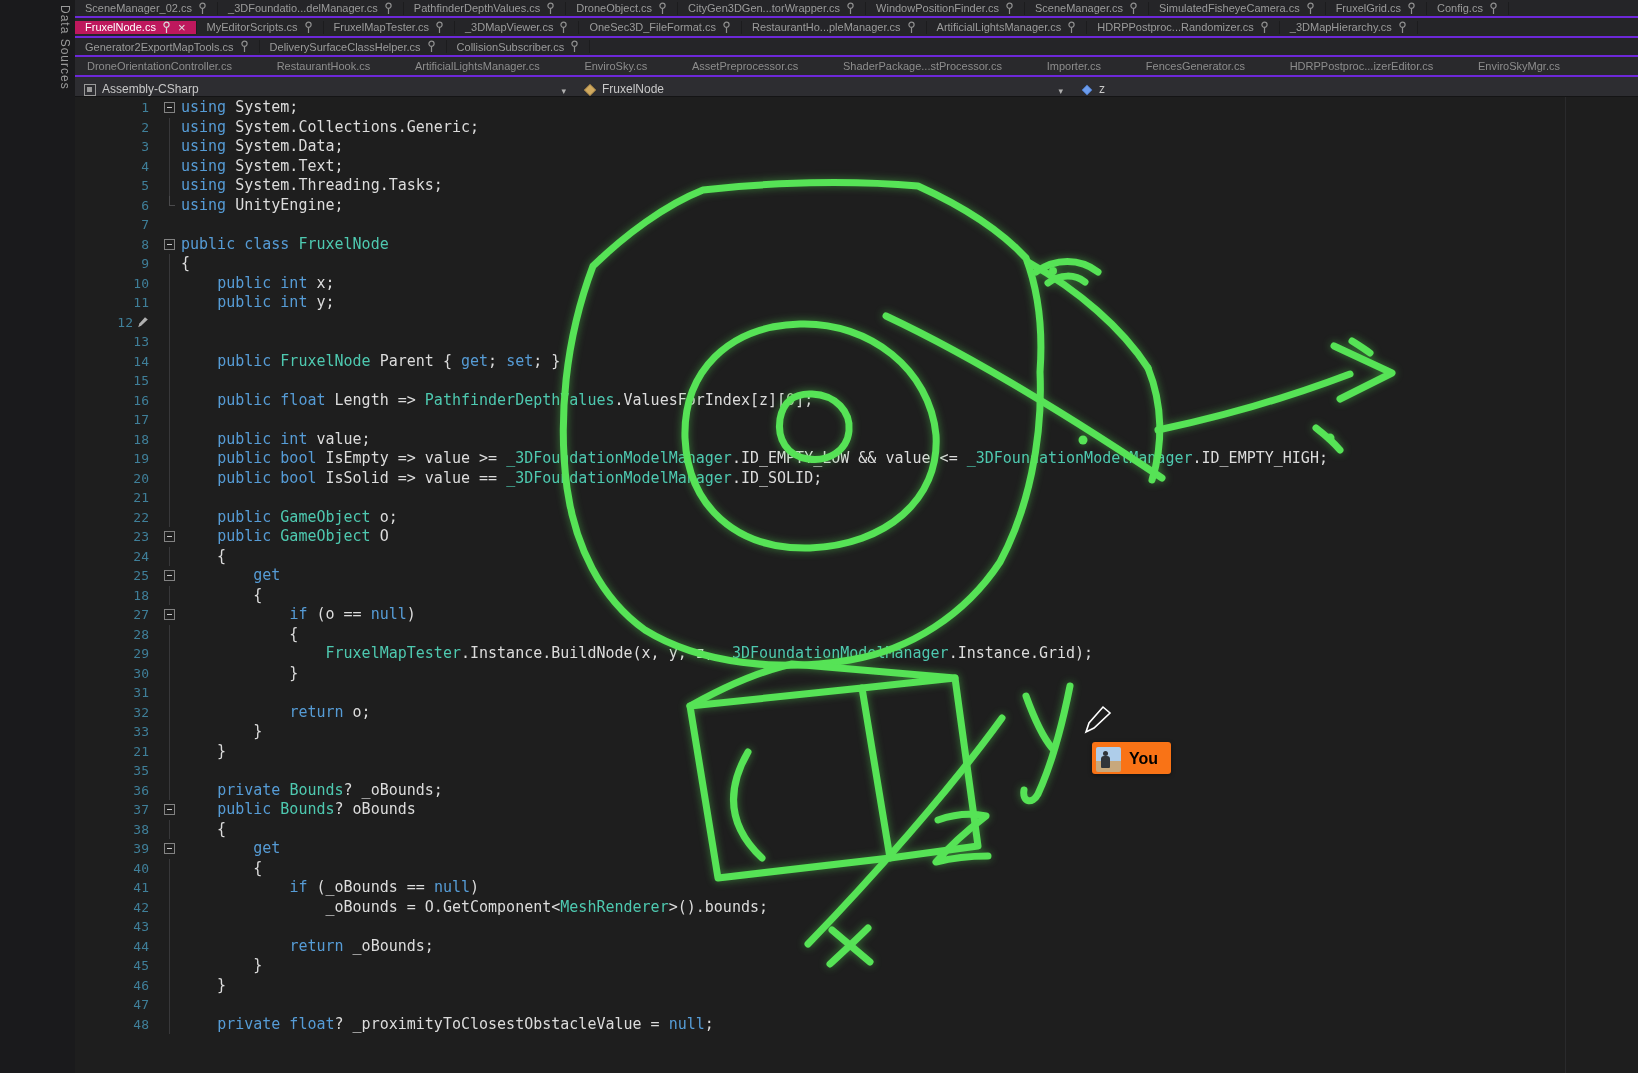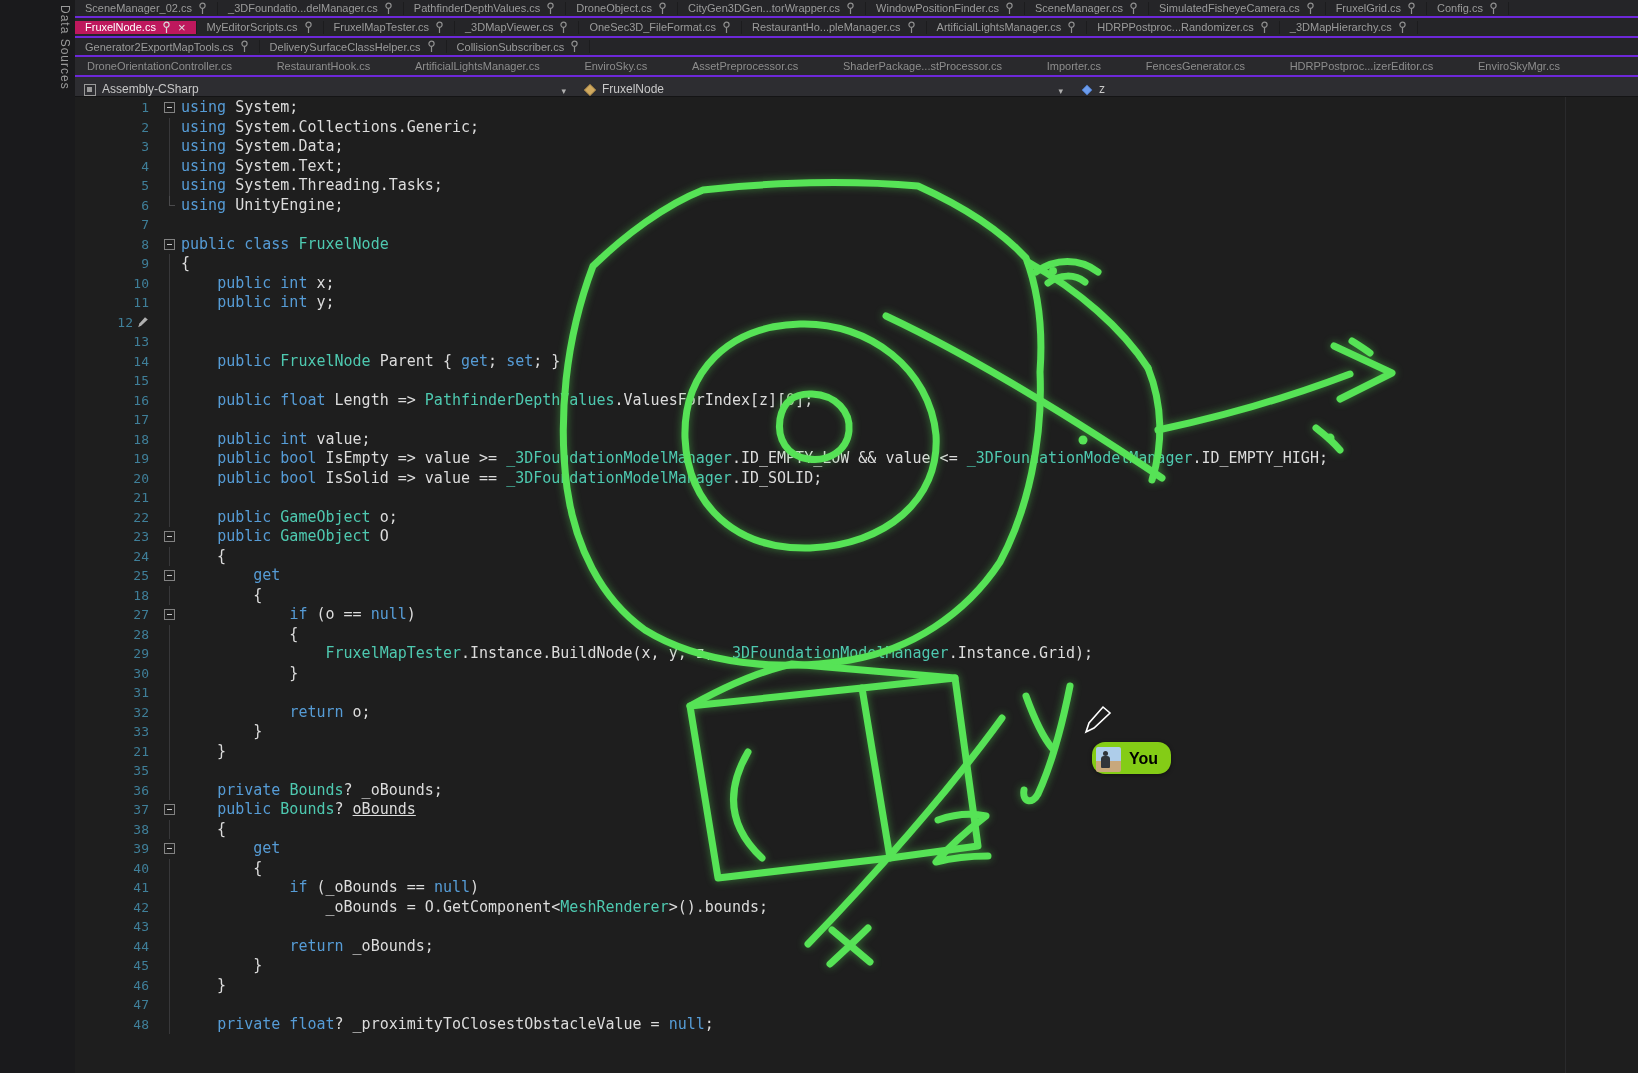--- a/index.html
+++ b/index.html
@@ -48,32 +48,32 @@
   .fold-bar{position:absolute;left:50%;top:0;bottom:0;width:1px;background:#38383a}
   .fold-endmark{position:absolute;left:50%;top:0;height:55%;width:6px;border-left:1px solid #4a4a4c;border-bottom:1px solid #4a4a4c}
   .fold-box{width:11px;height:11px;border:1px solid #828282;background:#1e1e1e;position:relative;z-index:1}
   .fold-box::after{content:"";position:absolute;left:2px;right:2px;top:4px;height:1px;background:#c8c8c8}
   .code-text{flex:1;white-space:pre;color:var(--text,#dcdcdc);padding-left:2px;margin-right:73px}
   .code-line.current .code-text{background:#232329;box-shadow:inset 0 0 0 1px #51515b}
   .seg.kw{color:var(--keyword,#569cd6)}
   .seg.ty{color:var(--type,#4ec9b0)}
   .seg.pl{color:var(--text,#dcdcdc)}
   .seg.num{color:var(--number-literal,#b5cea8)}
-  .seg.u{text-decoration:underline}
+  .seg.u{}
   .caret{display:inline-block;width:2px;height:16px;background:#e8e8e8;vertical-align:-3px;margin-left:1px}
   .editor-edge{position:absolute;left:1565px;top:97px;bottom:0;width:1px;background:#2a2a2c;z-index:2}
 
   
   .annot{position:absolute;left:0;top:0;width:1638px;height:1073px;z-index:5;pointer-events:none;filter:drop-shadow(0 0 4px rgba(86,232,86,.45))}
   .annot path{stroke:var(--annotation-green,#56e356);fill:none;stroke-width:7;stroke-linecap:round;stroke-linejoin:round}
   .annot .dot{fill:var(--annotation-green,#56e356);stroke:none}
 
   
   .pencil-cursor{position:absolute;left:1084px;top:704px;z-index:7}
-  .you-badge{position:absolute;left:1092px;top:742px;height:32px;background:#84cc16;border-radius:13px;display:flex;align-items:center;gap:8px;padding:3px 13px 1px 4px;box-shadow:0 1px 4px rgba(0,0,0,.45);z-index:6}
+  .you-badge{position:absolute;left:1092px;top:742px;height:32px;background:#f97316;border-radius:3px;display:flex;align-items:center;gap:8px;padding:3px 13px 1px 4px;box-shadow:0 1px 4px rgba(0,0,0,.45);z-index:6}
   .you-avatar{width:25px;height:25px;border-radius:2px;position:relative;background:linear-gradient(#aecdea 0 55%,#c8a87c 55% 100%);overflow:hidden}
   .you-avatar::before{content:"";position:absolute;left:7px;top:4px;width:5px;height:5px;border-radius:50%;background:#30343a}
   .you-avatar::after{content:"";position:absolute;left:5px;top:9px;width:9px;height:12px;border-radius:3px 3px 1px 1px;background:#30343a}
   .you-text{font-weight:bold;font-size:16px;color:#000}
 </style>
 </head>
 <body>
 
 <div class="left-strip">
   <div class="vtab">Data Sources</div>

